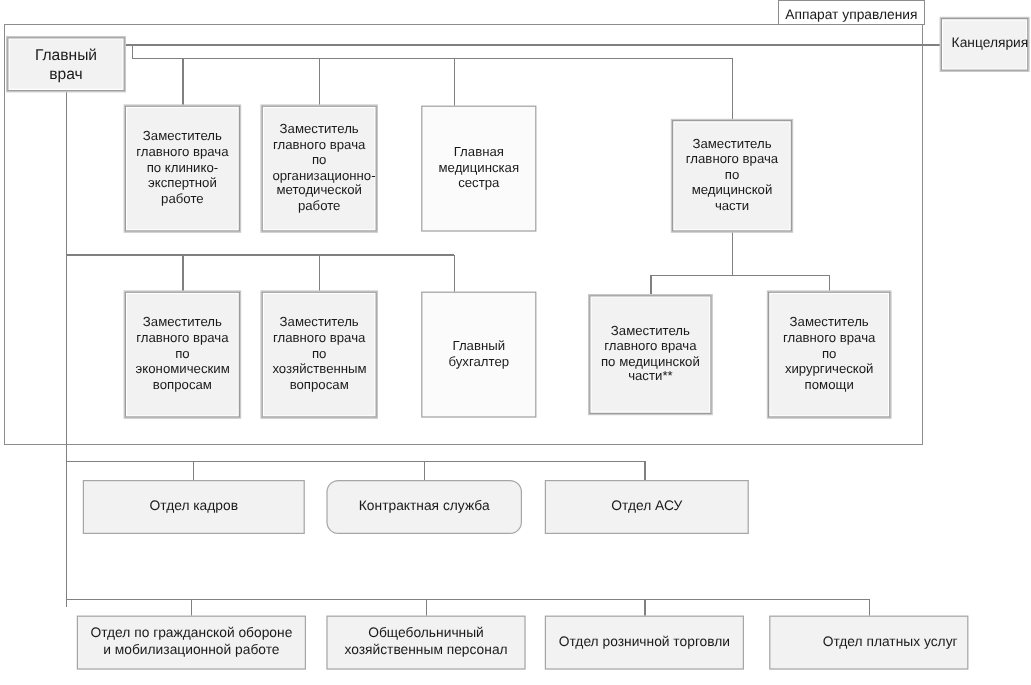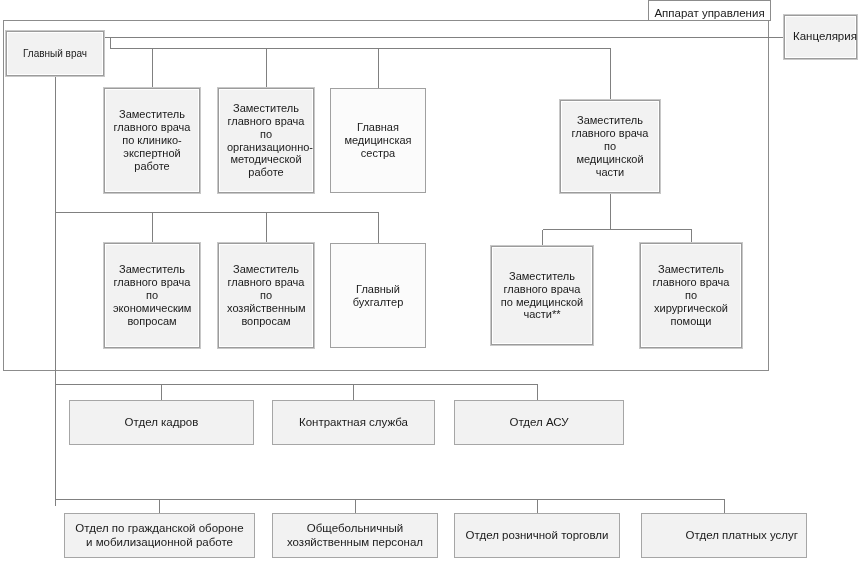--- a/index.html
+++ b/index.html
@@ -44,20 +44,21 @@
   }
   .node.plain {
     background: #f2f2f2;
     border: 1px solid #a6a6a6;
     box-shadow: none;
   }
   .node.flat-white {
     background: #fbfbfb;
     border: 1px solid #a0a0a0;
     box-shadow: none;
+    margin-left: 21px;
   }
   .node .label {
     display: block;
     width: 100%;
     white-space: pre-line;
   }
 </style>
 </head>
 <body>
 
@@ -103,21 +104,21 @@
       <path d="M537.5 499.5 V513.5"></path>
       <path d="M724.5 499.5 V513.5"></path>
     </g>
   </svg>
 
   <div id="banner-label" style="position:absolute; left:650px; top:2px; width:119px; height:17px; display:flex; align-items:flex-end; justify-content:center; font-size:11.5px; color:#1a1a1a;">
     <span>Аппарат управления</span>
   </div>
 
   <div id="nodes-layer">
-      <div class="node framed" style="left: 6px; top: 31px; width: 98px; height: 45px; font-size: 10px;">
+      <div class="node framed" style="left: 6px; top: 31px; width: 98px; height: 45px; font-size: 13px;">
         <span class="label">Главный врач</span>
       </div>
       <div class="node framed" style="left: 784px; top: 15px; width: 73px; height: 44px; font-size: 11.5px;">
         <span class="label">Канцелярия</span>
       </div>
       <div class="node framed" style="left: 104px; top: 88px; width: 96px; height: 105px; font-size: 11px;">
         <span class="label">Заместитель
 главного врача
 по клинико-
 экспертной
@@ -169,21 +170,21 @@
       <div class="node framed" style="left: 640px; top: 243px; width: 102px; height: 105px; font-size: 11px;">
         <span class="label">Заместитель
 главного врача
 по
 хирургической
 помощи</span>
       </div>
       <div class="node plain" style="left: 69px; top: 400px; width: 185px; height: 45px; font-size: 11.5px; justify-content: flex-end;">
         <span class="label">Отдел кадров</span>
       </div>
-      <div class="node plain" style="left: 272px; top: 400px; width: 163px; height: 45px; font-size: 11.5px;">
+      <div class="node plain" style="left: 272px; top: 400px; width: 163px; height: 45px; font-size: 11.5px; border-radius: 10px;">
         <span class="label">Контрактная служба</span>
       </div>
       <div class="node plain" style="left: 454px; top: 400px; width: 170px; height: 45px; font-size: 11.5px;">
         <span class="label">Отдел АСУ</span>
       </div>
       <div class="node plain" style="left: 64px; top: 513px; width: 191px; height: 45px; font-size: 11.5px;">
         <span class="label">Отдел по гражданской обороне
 и мобилизационной работе</span>
       </div>
       <div class="node plain" style="left: 272px; top: 513px; width: 166px; height: 45px; font-size: 11.5px;">

